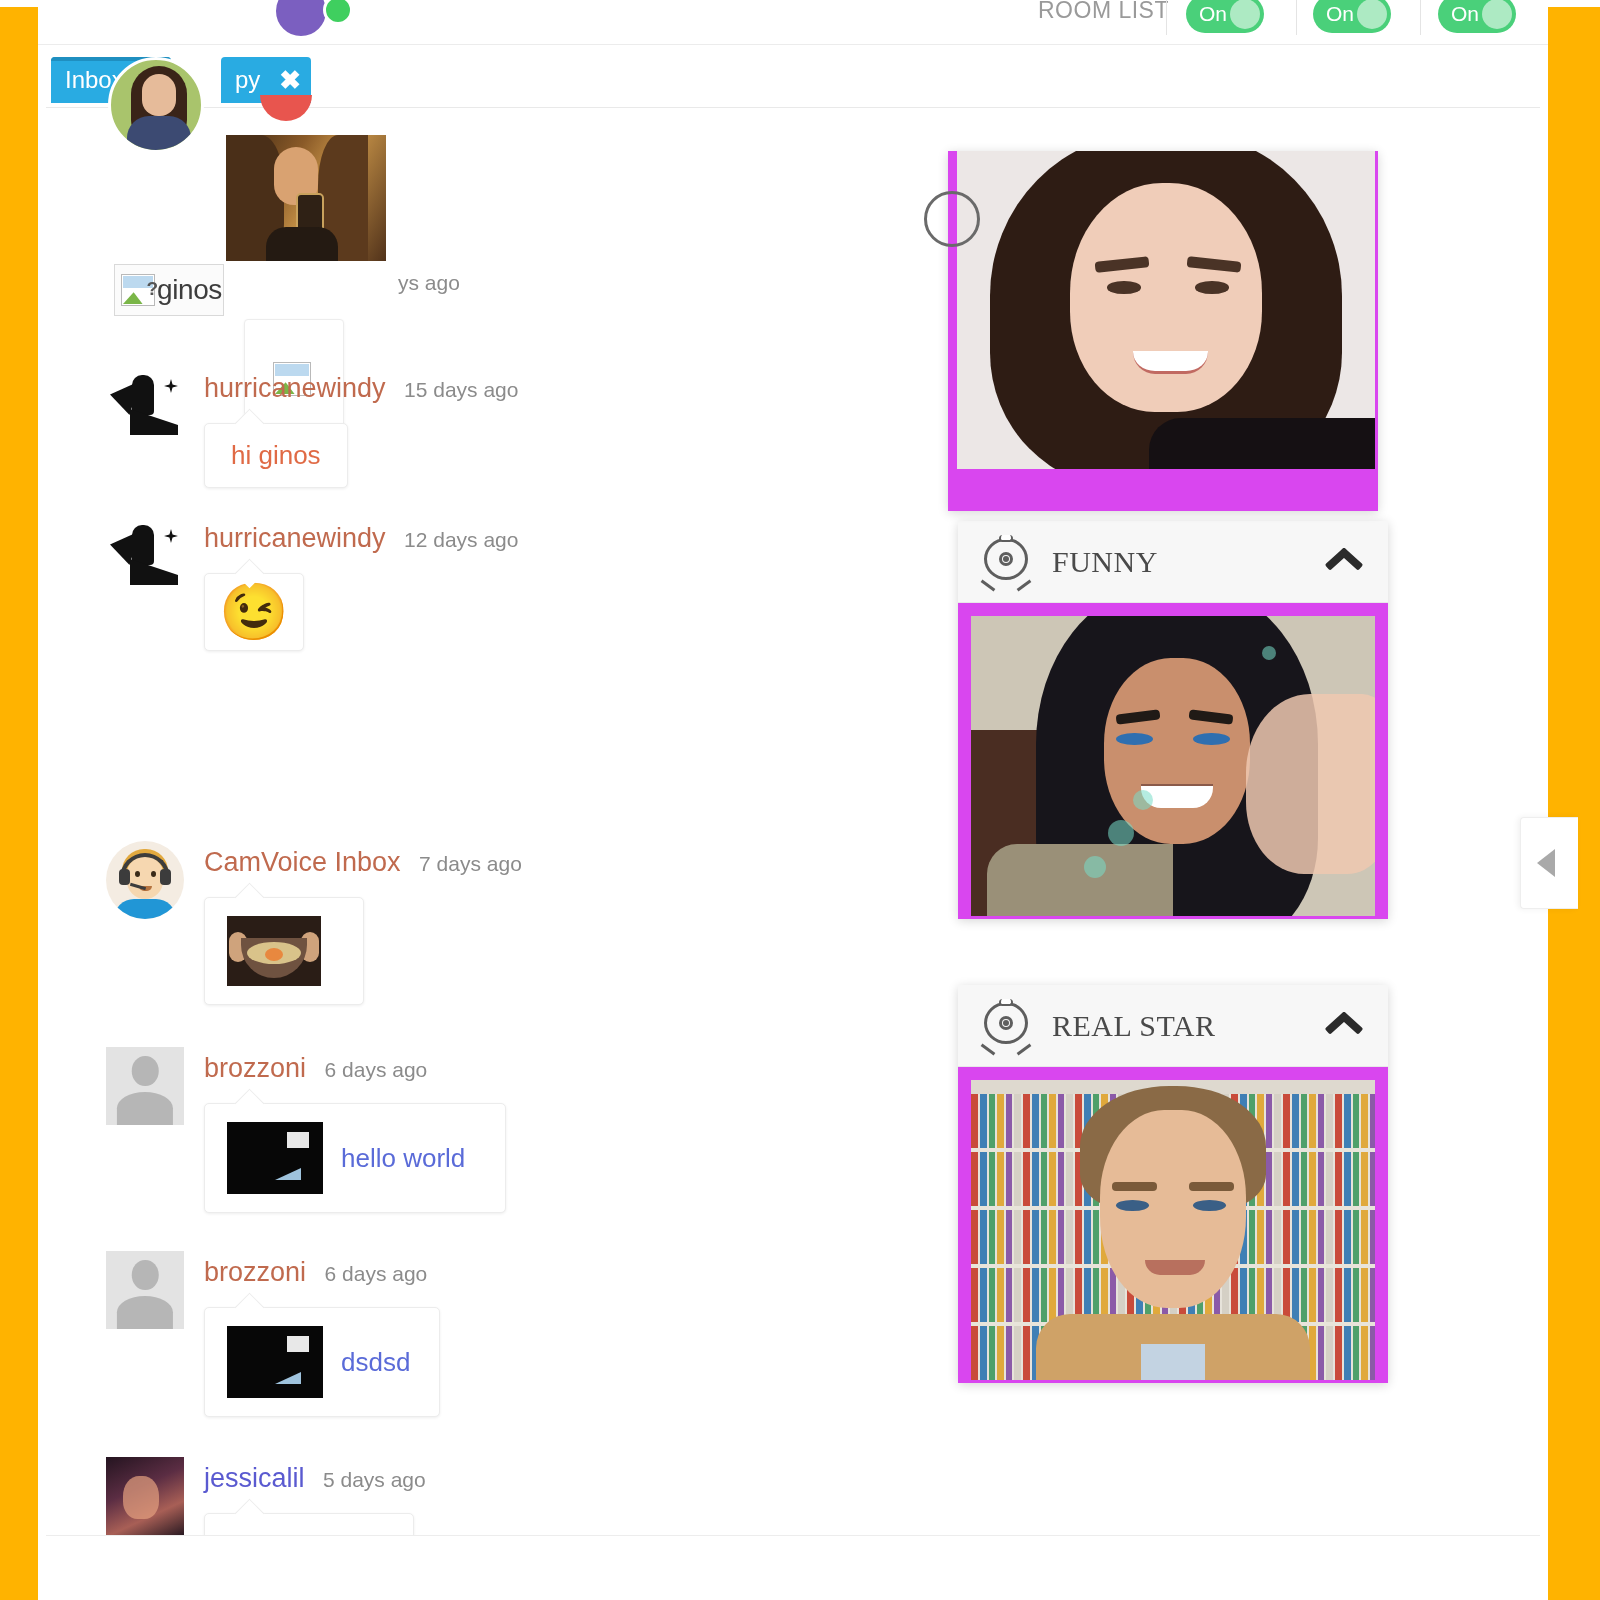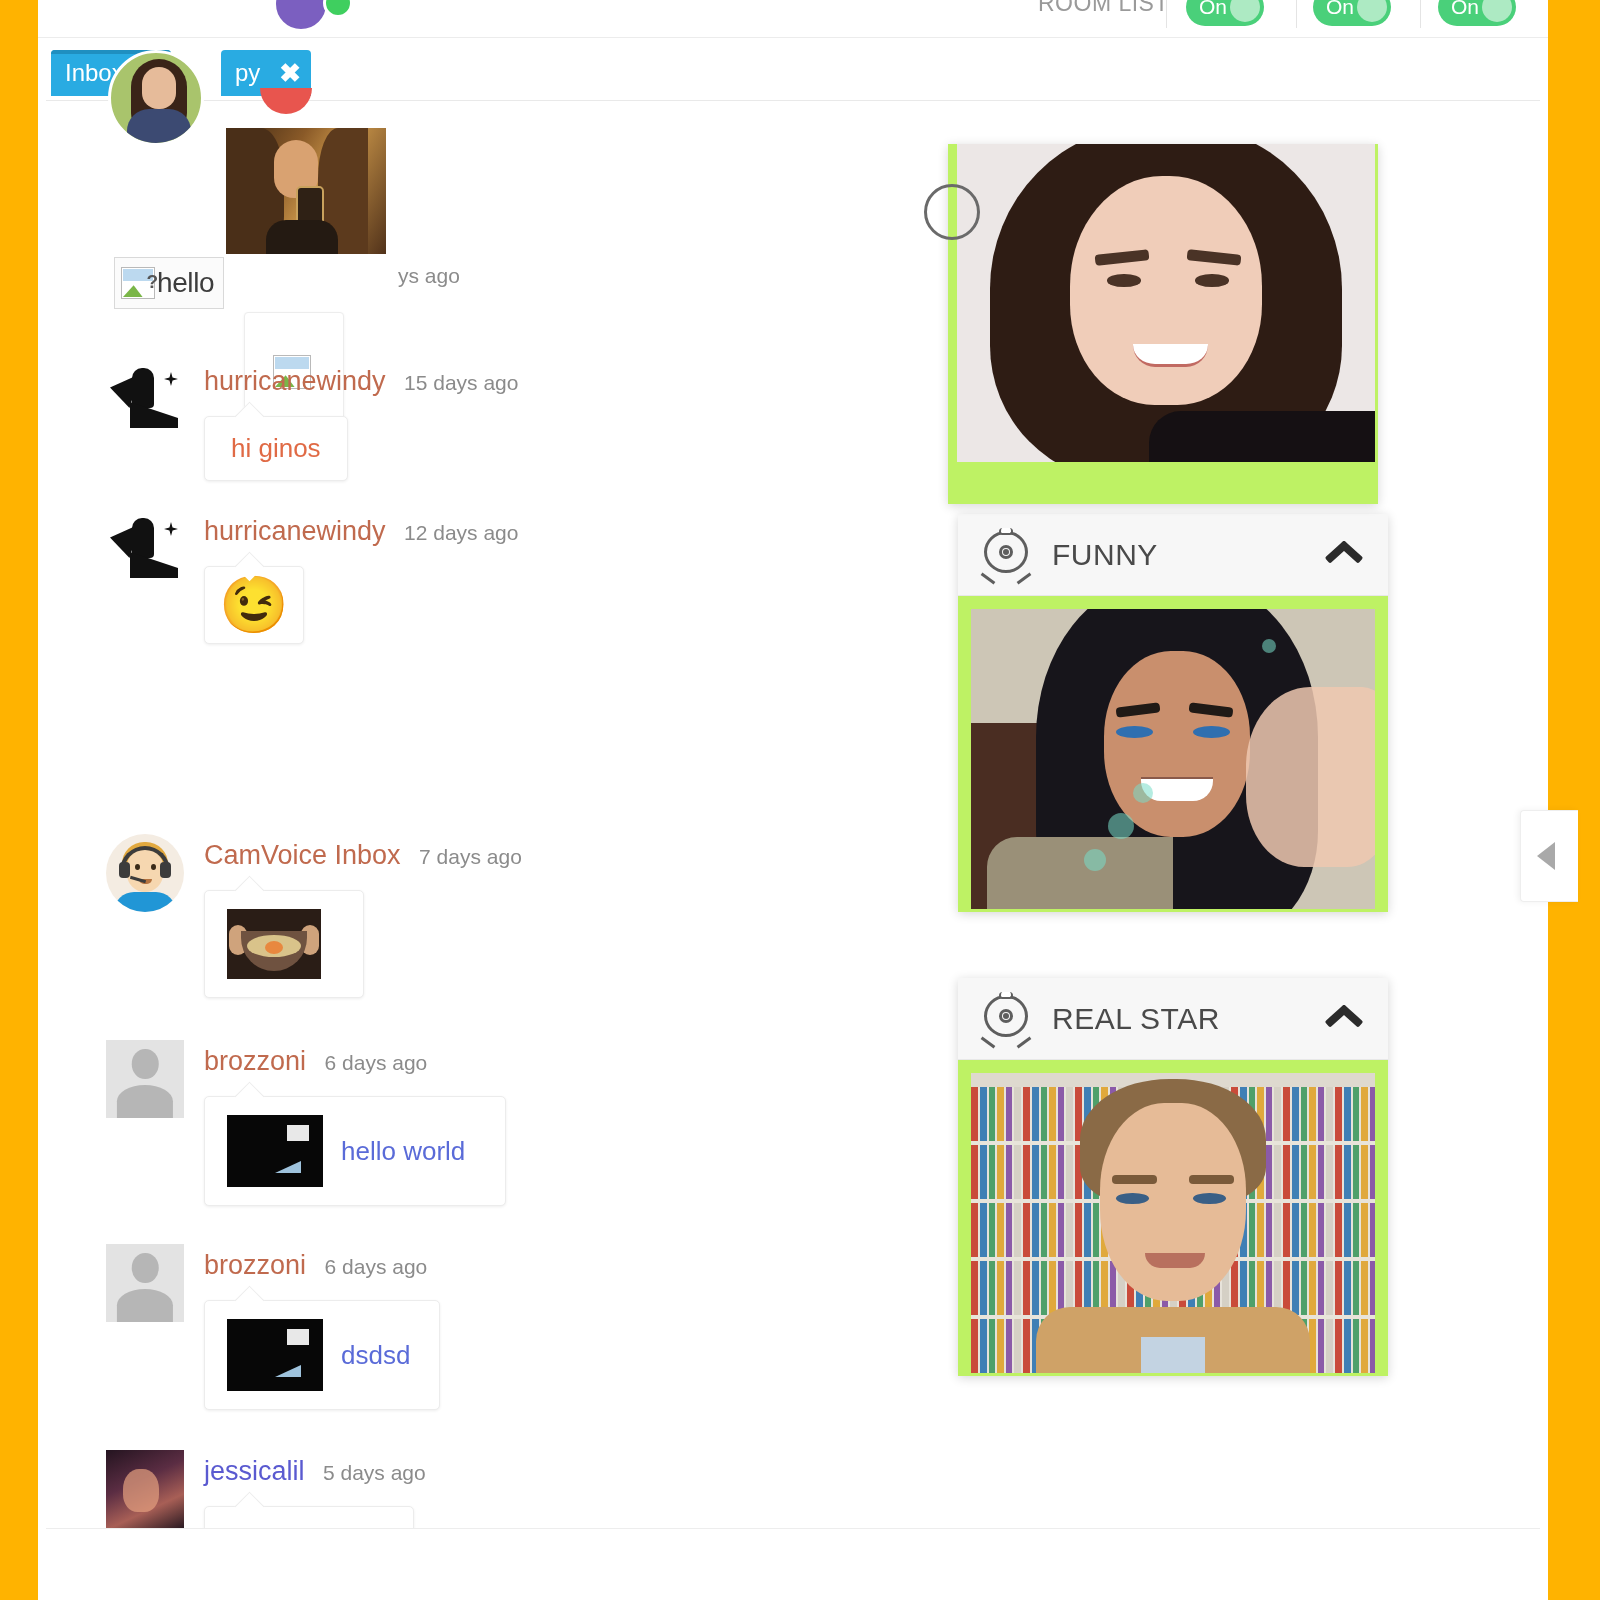--- a/index.html
+++ b/index.html
@@ -10,20 +10,21 @@
     overflow: hidden;
     font-family: "Liberation Sans", sans-serif;
     background: #ffffff;
   }
 
   
   #app-frame {
     position: absolute;
     inset: 0;
     background: #FFB300;
+    margin-top: 7px;
   }
 
   #page-surface {
     position: absolute;
     left: 38px;
     top: 0;
     width: 1510px;
     height: 1600px;
     background: #ffffff;
   }
@@ -594,22 +595,23 @@
     width: 18px; height: 30px;
     border-radius: 9px;
     background: #cfa37c;
   }
   .food-thumb .hand-l { left: 2px; }
   .food-thumb .hand-r { right: 2px; }
 
   
   .cam-panel {
     position: absolute;
-    background: #bef264;
+    background: #d946ef;
     box-shadow: 0 2px 10px rgba(0,0,0,.16);
+    font-family: Liberation Serif, serif;
   }
   .cam-header {
     height: 82px;
     background: #f7f7f7;
     border-bottom: 1px solid #e8e8e8;
     display: flex;
     align-items: center;
     padding: 0 20px;
     position: relative;
   }
@@ -976,21 +978,21 @@
 
     <div id="chat-panel">
 
       <div id="ginos-row">
         <div class="broken-img-icon">
           <div class="bi-frame"></div>
           <div class="bi-sky"></div>
           <div class="bi-hill"></div>
           <div class="bi-tear">?</div>
         </div>
-        <span id="ginos-label">hello</span>
+        <span id="ginos-label">ginos</span>
       </div>
       <div id="ginos-time">ys ago</div>
 
       <div id="ginos-img-bubble">
         <div class="broken-img-icon tiny-broken">
           <div class="bi-frame"></div>
           <div class="bi-sky"></div>
           <div class="bi-hill"></div>
         </div>
       </div>

